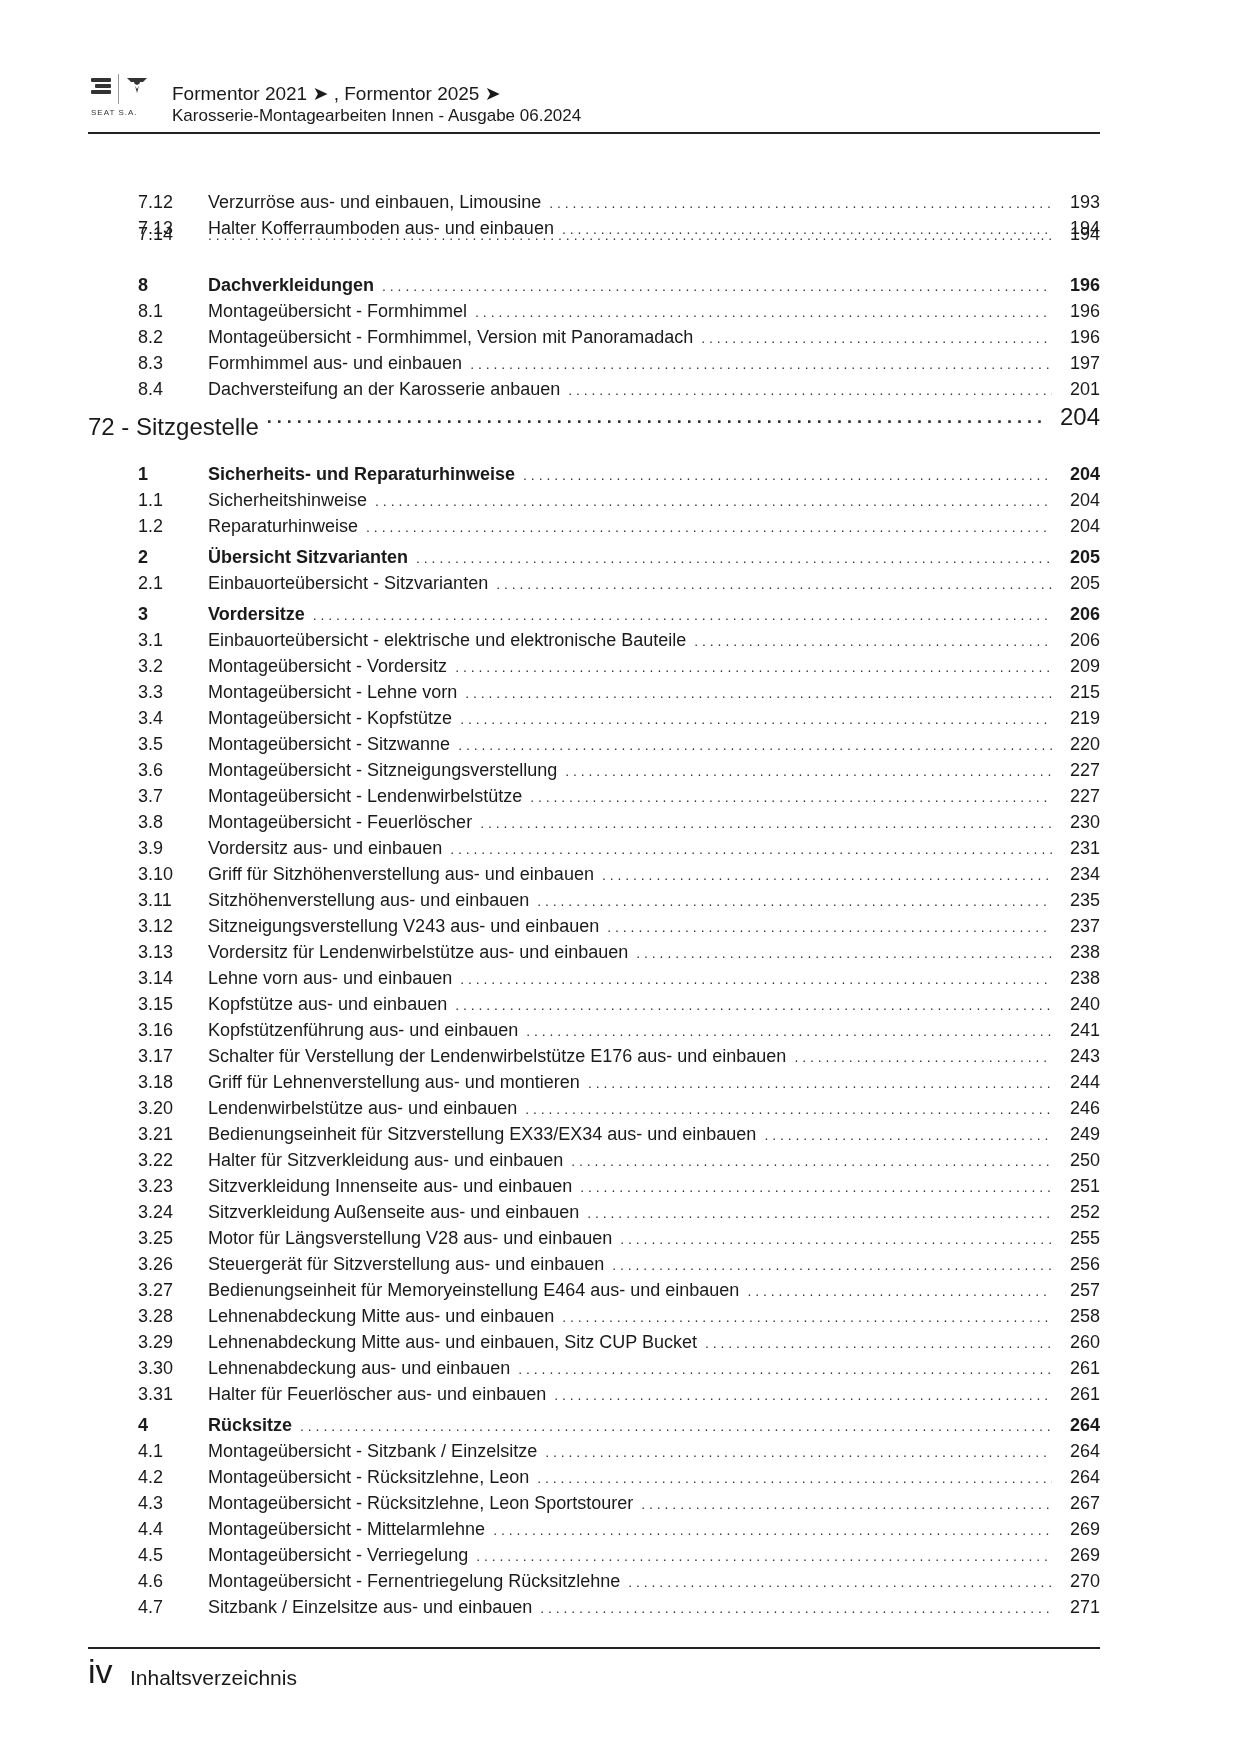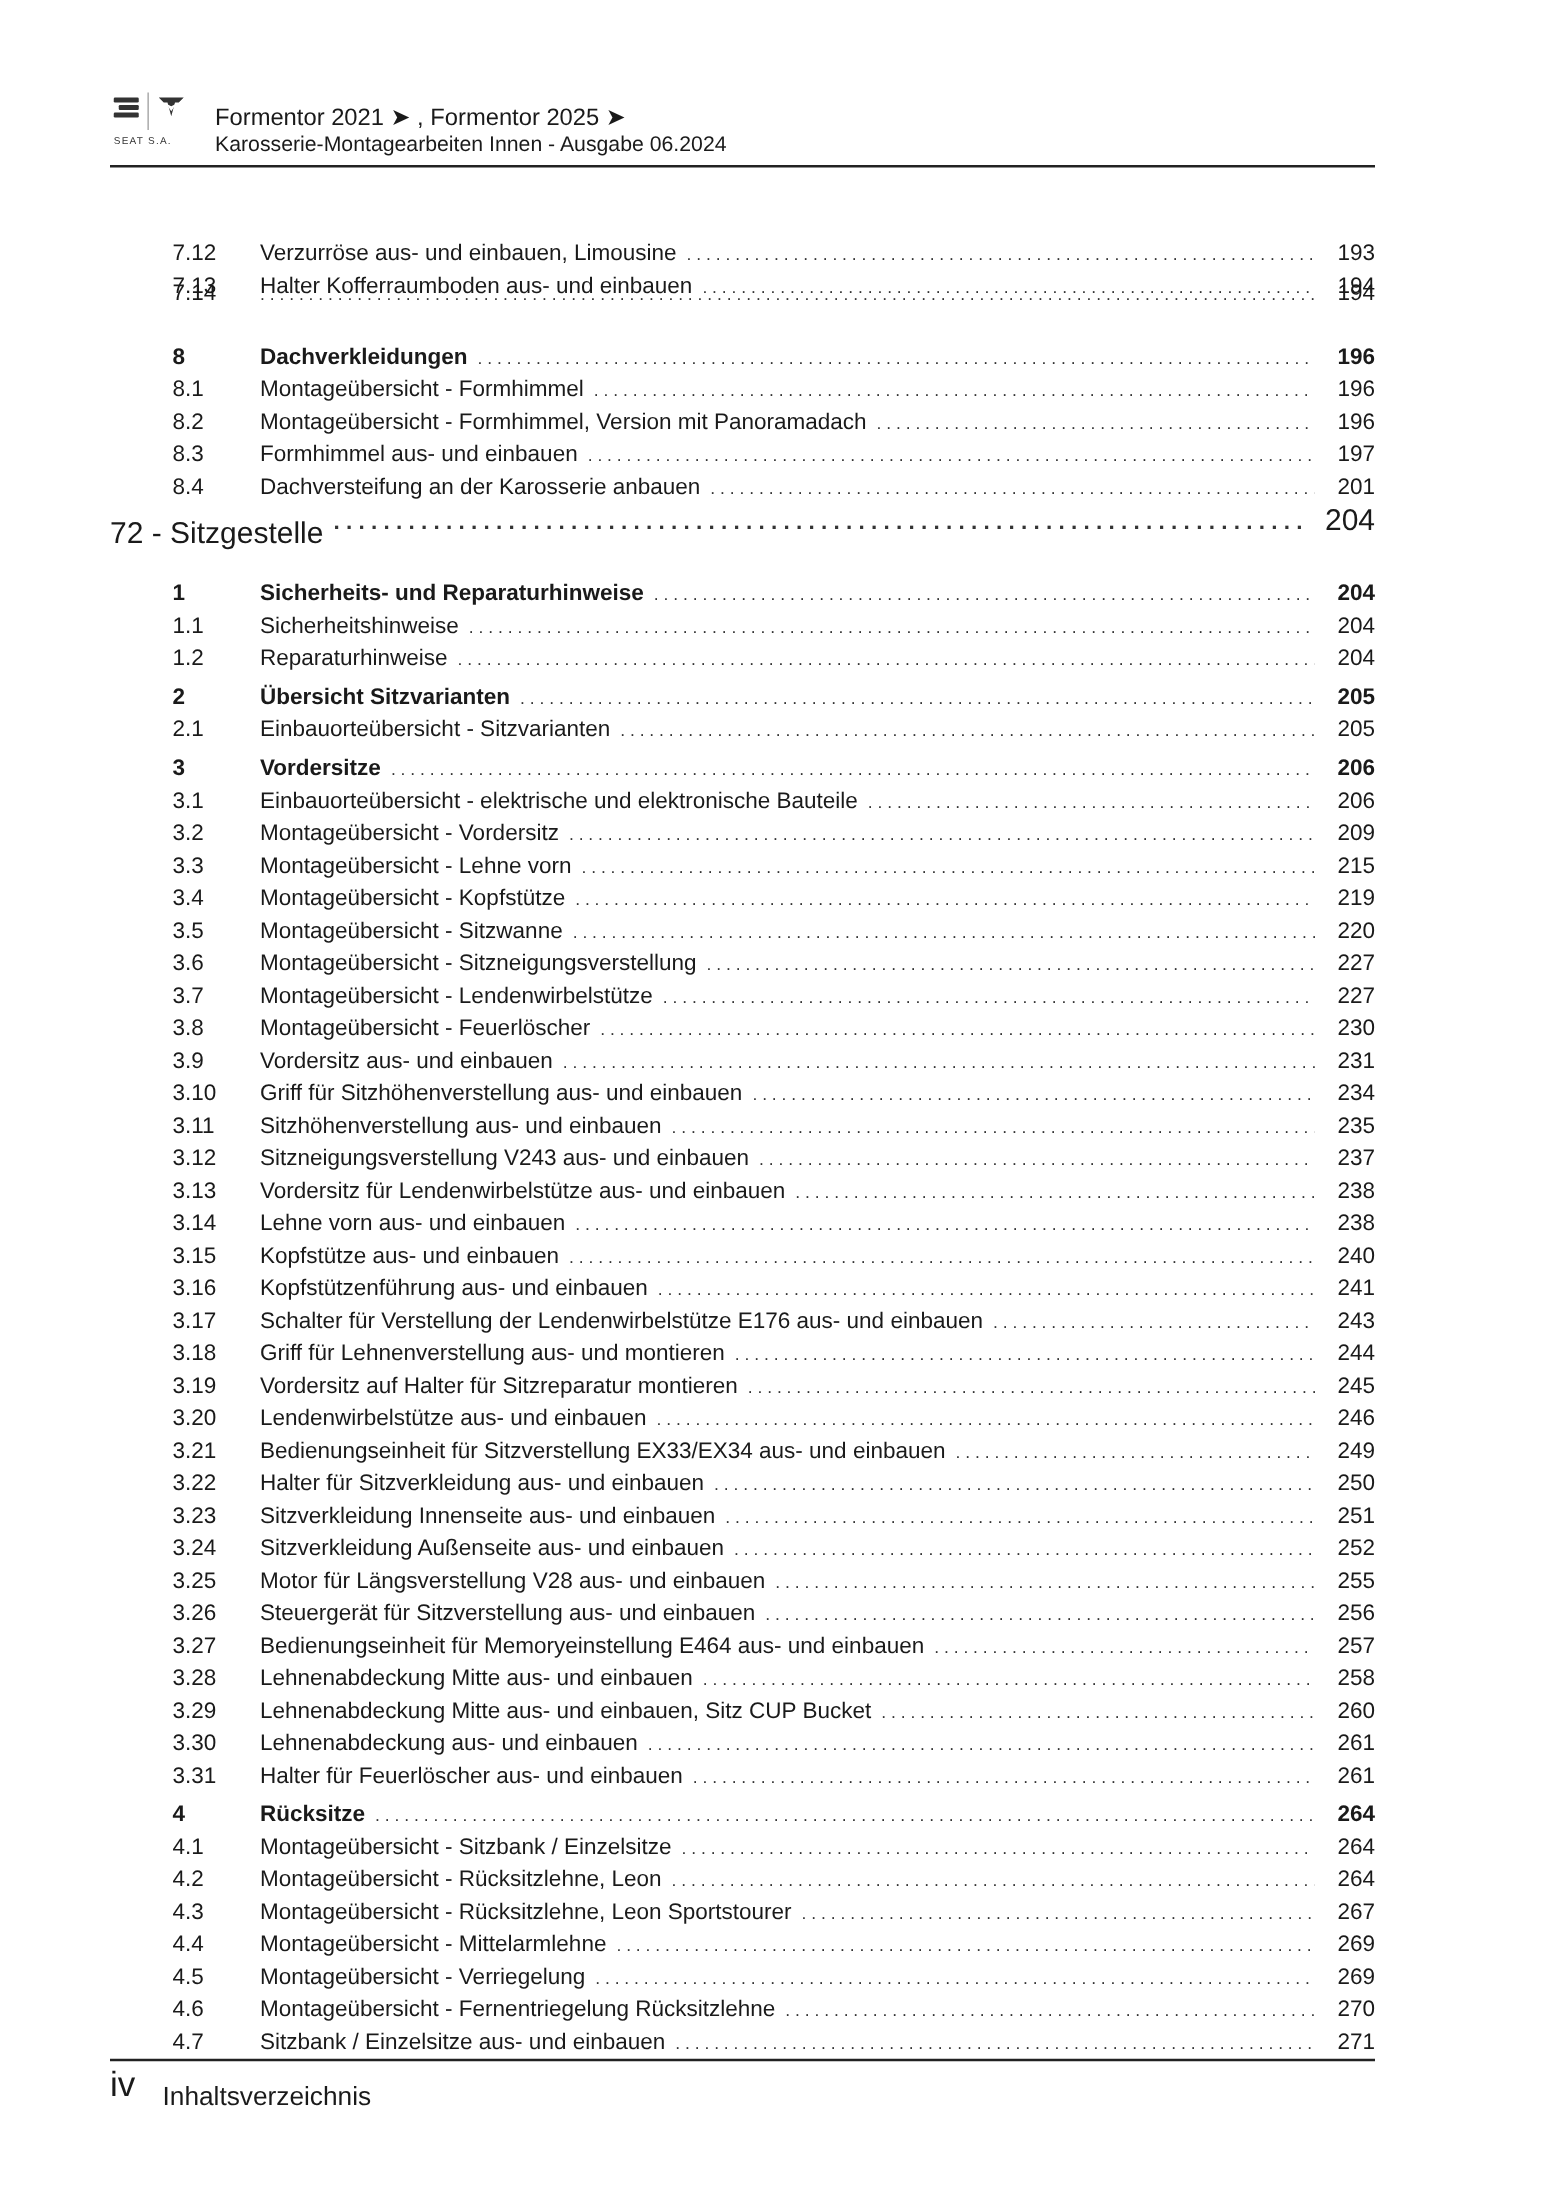--- a/index.html
+++ b/index.html
@@ -25,21 +25,21 @@
   .row .dots::before { content: ". . . . . . . . . . . . . . . . . . . . . . . . . . . . . . . . . . . . . . . . . . . . . . . . . . . . . . . . . . . . . . . . . . . . . . . . . . . . . . . . . . . . . . . . . . . . . . . . . . . . . . . . . . . . . . ."; letter-spacing: 0px; }
   .row .page { flex: none; width: 48px; text-align: right; }
   .row.sec .label, .row.sec .num, .row.sec .page { font-weight: bold; }
   .row.sec { margin-top: 5px; }
   .row.chapter { height: 44px; font-size: 24px; align-items: center; margin-top: 10px; }
   .row.chapter .label { padding-left: 0; }
   .row.chapter .dots { font-size: 18px; font-weight: bold; }
   .row.chapter .page { width: 56px; }
 
   .footer-rule { position: absolute; left: 88px; top: 1647px; width: 1012px; height: 2px; background: #222; }
-  .footer-num { position: absolute; left: 88px; top: 1652px; font-size: 28px; text-align: center; }
+  .footer-num { position: absolute; left: 88px; top: 1652px; font-size: 34px; text-align: center; }
   .footer-label { position: absolute; left: 130px; top: 1666px; font-size: 21px; }
 </style>
 </head>
 <body>
 
 <div class="header">
   <div class="logo">
     <div class="logo-seat">
         <span></span>
         <span></span>
@@ -248,26 +248,20 @@
       <span class="dots"></span>
       <span class="page">243</span>
     </div>
     <div class="row">
       <span class="num">3.18</span>
       <span class="label">Griff für Lehnenverstellung aus- und montieren</span>
       <span class="dots"></span>
       <span class="page">244</span>
     </div>
     <div class="row">
-      <span class="num">3.19</span>
-      <span class="label">Vordersitz auf Halter für Sitzreparatur montieren</span>
-      <span class="dots"></span>
-      <span class="page">245</span>
-    </div>
-    <div class="row">
       <span class="num">3.20</span>
       <span class="label">Lendenwirbelstütze aus- und einbauen</span>
       <span class="dots"></span>
       <span class="page">246</span>
     </div>
     <div class="row">
       <span class="num">3.21</span>
       <span class="label">Bedienungseinheit für Sitzverstellung EX33/EX34 aus- und einbauen</span>
       <span class="dots"></span>
       <span class="page">249</span>

